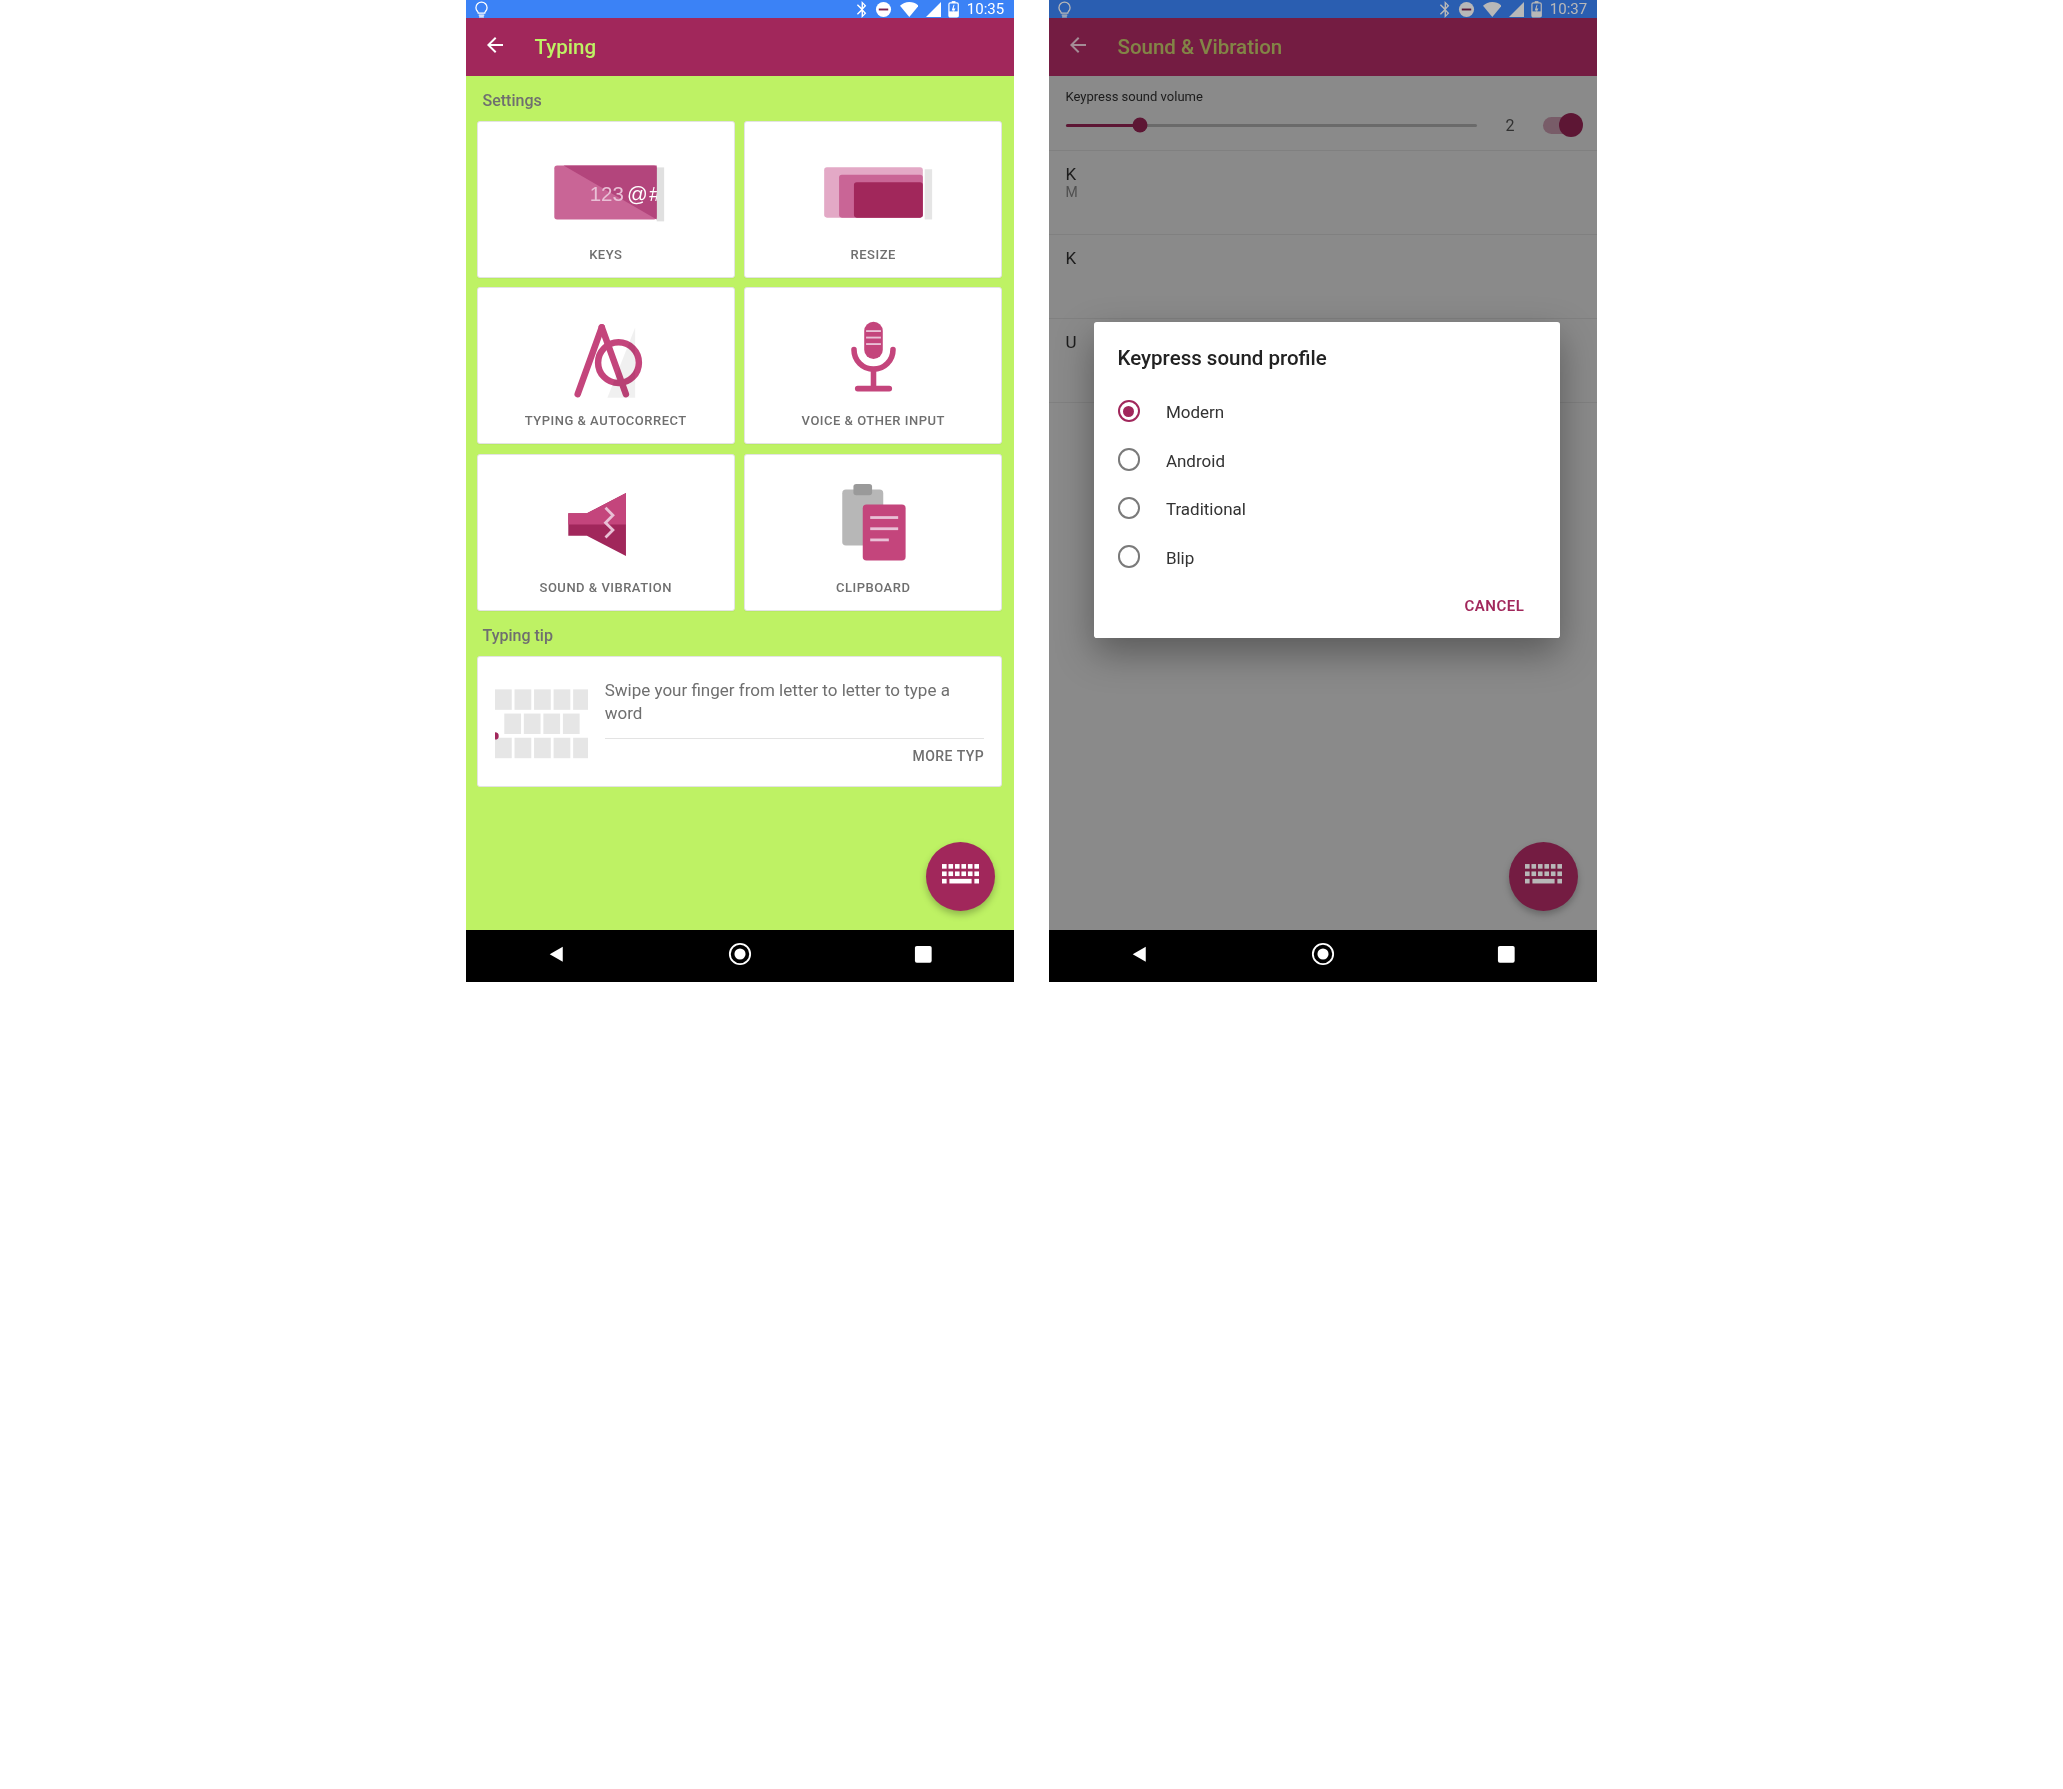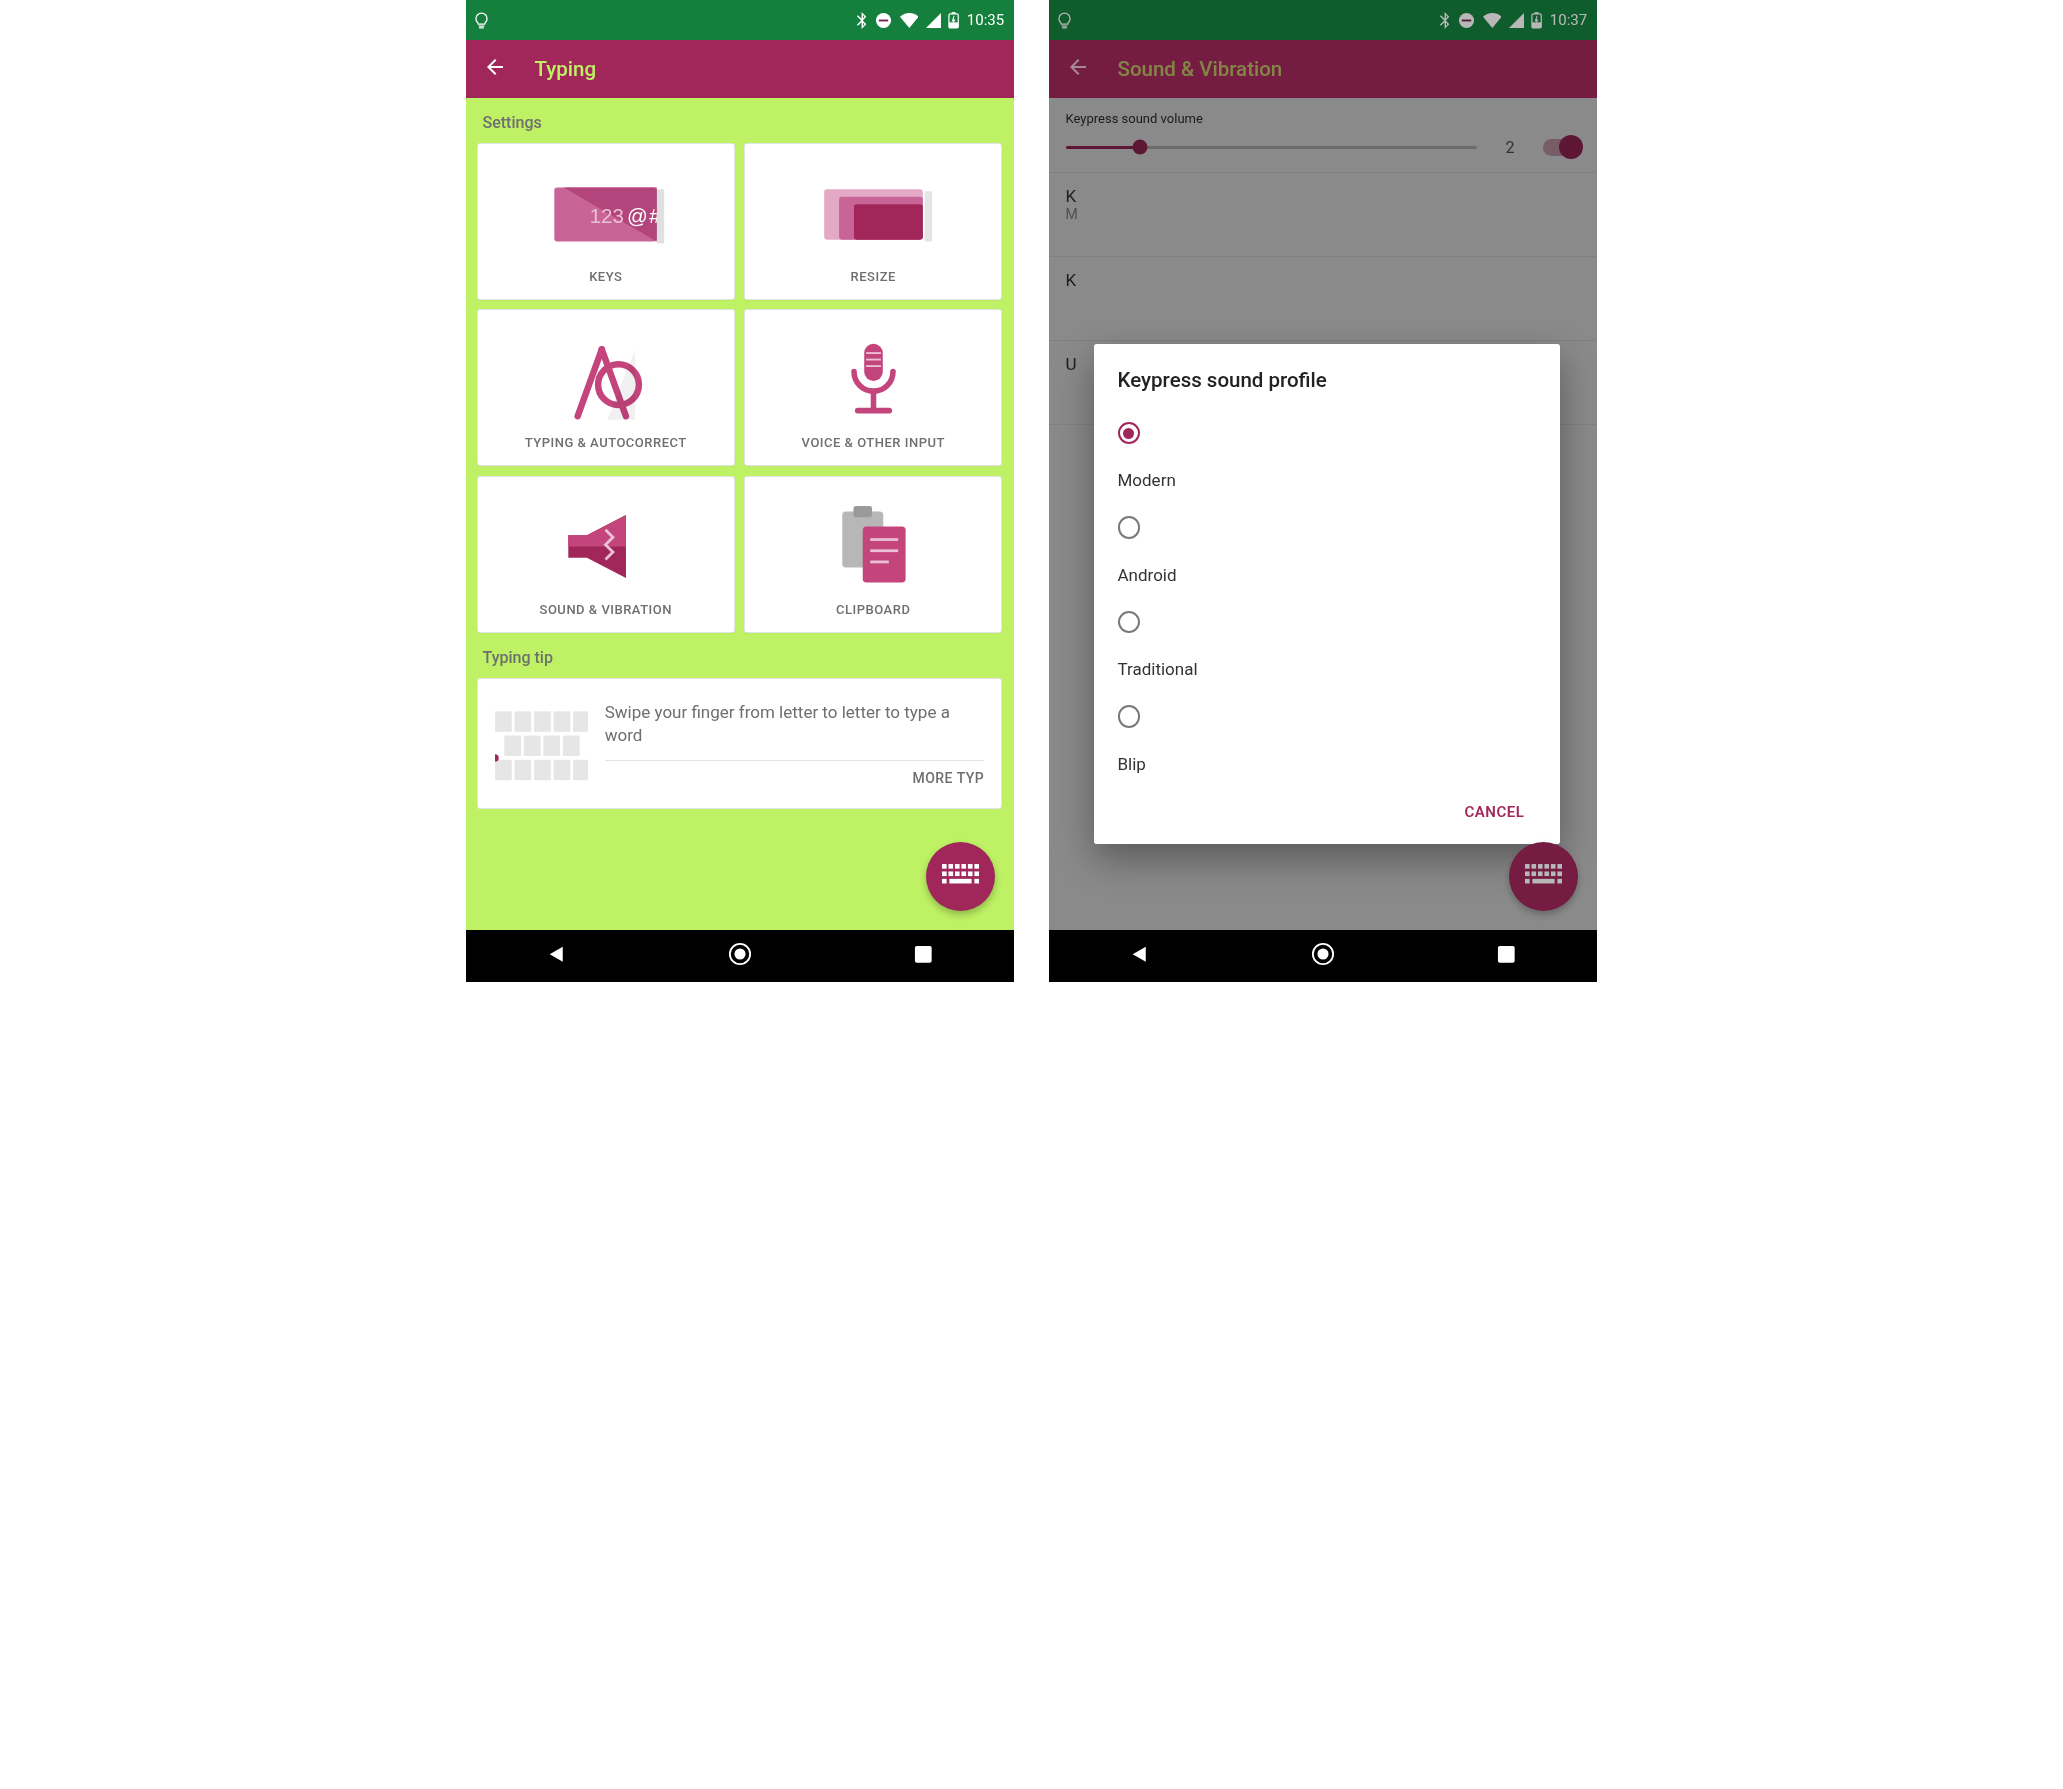--- a/index.html
+++ b/index.html
@@ -20,22 +20,22 @@
     width: 548px;
     height: 982px;
     position: relative;
     background: #eeeeee;
     overflow: hidden;
     display: flex;
     flex-direction: column;
   }
   
   .statusbar {
-    height: 40px;
-    background: #15803d;
+    height: 18px;
+    background: #3b82f6;
     color: #fff;
     display: flex;
     align-items: center;
     justify-content: space-between;
     padding: 0 9.3px;
     font-size: 15px;
   }
   .statusbar .right { display: flex; align-items: center; gap: 7.5px; }
   .statusbar svg { display: block; }
   .appbar {
@@ -170,23 +170,22 @@
     left: 37px; right: 37px;
     top: 246px;
     background:#fff;
     border-radius: 2.8px;
     box-shadow: 0 15px 37px rgba(0,0,0,0.35);
     padding: 24px 24px 13px;
     margin-left: 8px;
   }
   .dialog-title { font-size: 20.5px; color:#222; font-weight:500; margin-bottom: 17px;}
   .radio-row {
-    display:flex; align-items:flex-start; gap: 26px;
+    display:flex; align-items:flex-end; gap: 26px;
     padding: 13px 0;
-    flex-direction: column;
   }
   .radio {
     width:22.4px; height:22.4px; border-radius:50%;
     border: 2.3px solid #7a7a7a;
     display:flex; align-items:center; justify-content:center;
     flex-shrink: 0;
   }
   .radio.selected { border-color:#A1275B;}
   .radio.selected::after { content:""; width:11.2px; height:11.2px; border-radius:50%; background:#A1275B;}
   .radio-label { font-size:17px; color:#333;}

